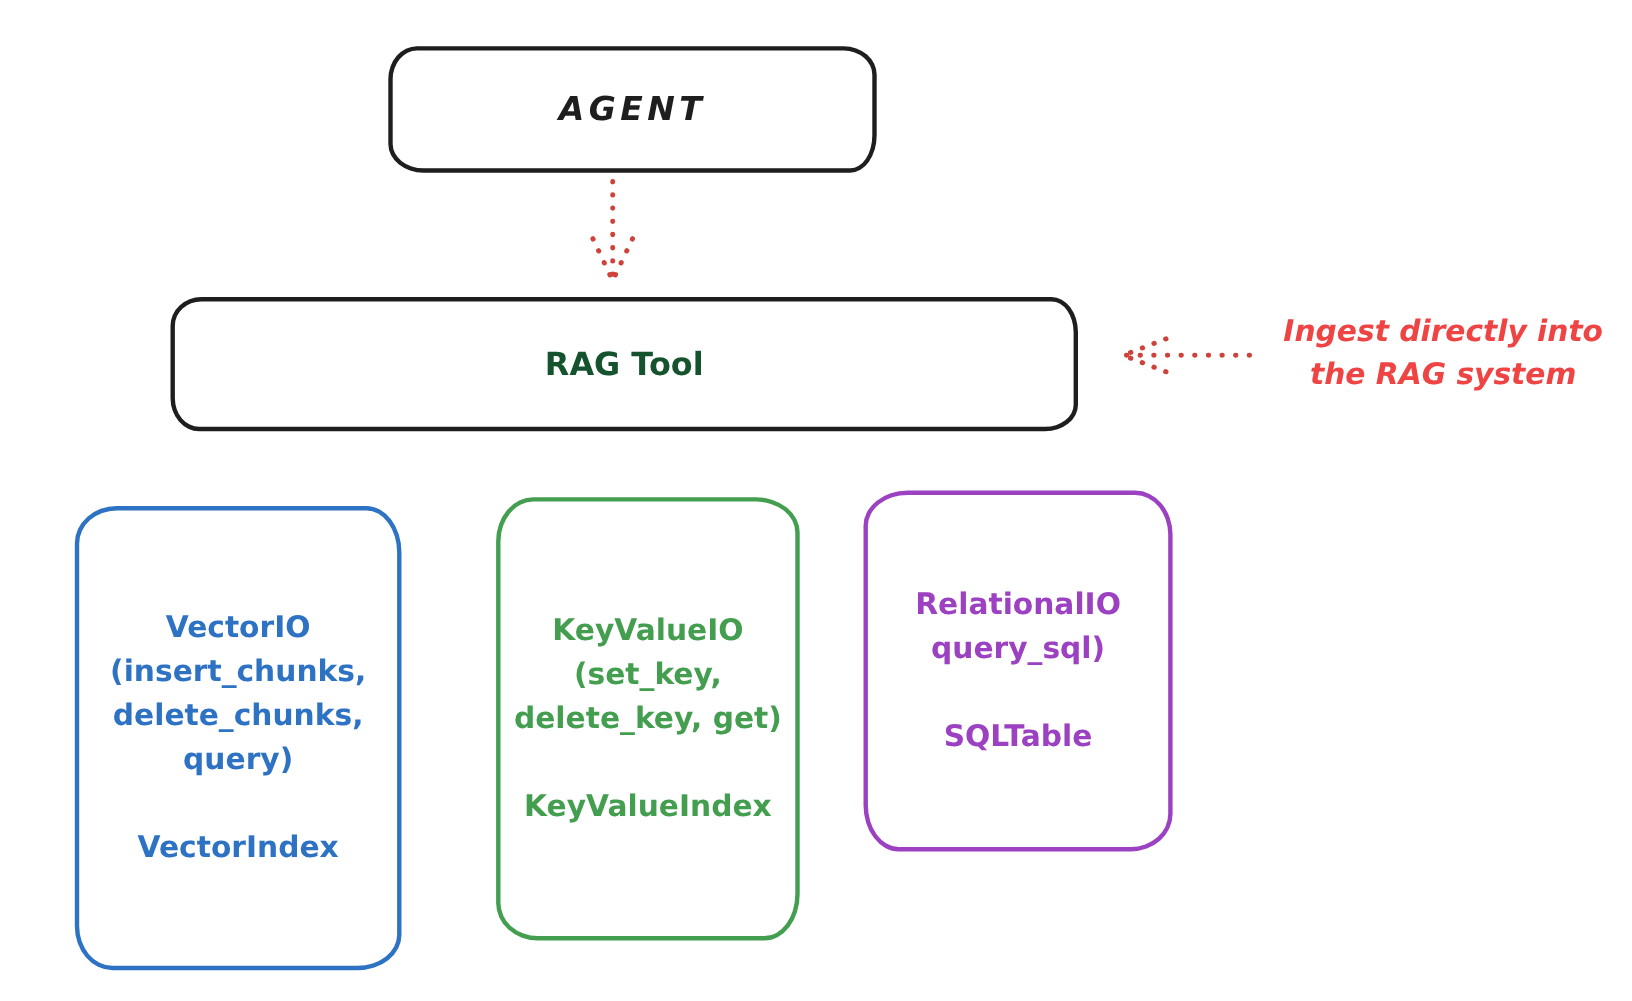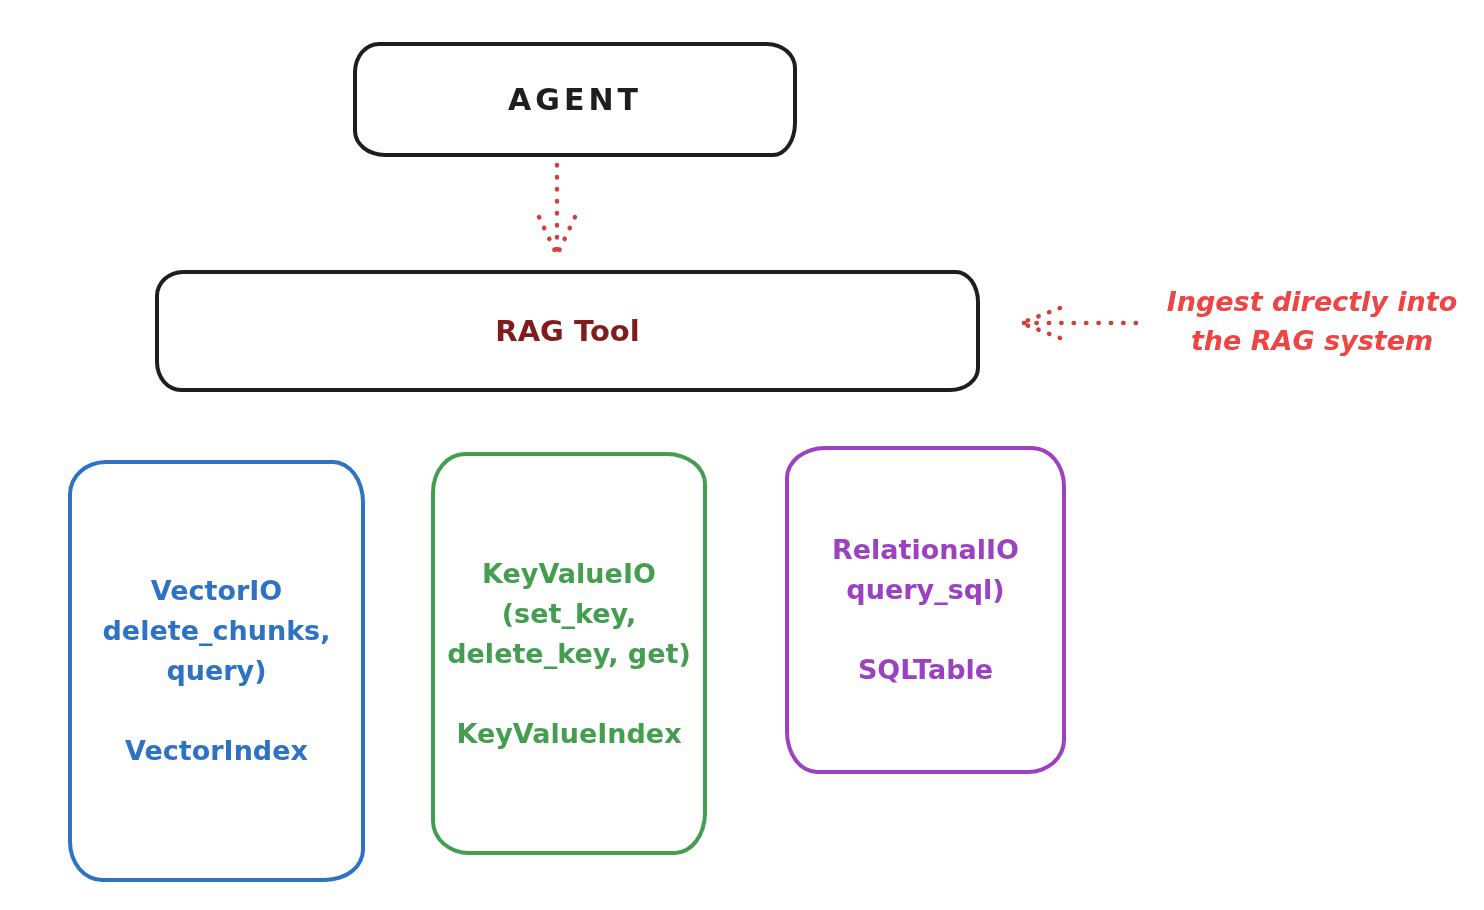--- a/index.html
+++ b/index.html
@@ -26,20 +26,21 @@
   }
   
   .agent-box {
     left: 353px; top: 42px;
     width: 444px; height: 115px;
     border-radius: 26px 30px 24px 32px / 30px 26px 34px 26px;
   }
   .agent-label {
     font-size: 30px;
     font-weight: 700;
+    font-style: italic;
     letter-spacing: 4px;
   }
   
   .rag-box {
     left: 155px; top: 270px;
     width: 825px; height: 122px;
     border-radius: 28px 24px 30px 26px / 26px 32px 24px 30px;
   }
   .rag-label {
     font-size: 29px;
@@ -99,45 +100,46 @@
 
   <svg class="arrow arrow-down" viewBox="0 0 60 104">
     <g fill="none" stroke-linecap="round" style="stroke: rgb(207, 66, 59);">
       <path d="M30 5 L30 90" stroke-width="4.5" stroke-dasharray="0.4 11.6"></path>
       <path d="M12 57 L29 93" stroke-width="4.5" stroke-dasharray="0.4 11.6"></path>
       <path d="M48 57 L31 93" stroke-width="4.5" stroke-dasharray="0.4 11.6"></path>
     </g>
   </svg>
 
   <div class="box rag-box" style="border-color: rgb(30, 30, 30);">
-    <span class="rag-label" style="color: #7f1d1d;">RAG Tool</span>
+    <span class="rag-label" style="color: #14532d;">RAG Tool</span>
   </div>
 
   <svg class="arrow arrow-left" viewBox="0 0 134 46">
     <g fill="none" stroke-linecap="round" style="stroke: rgb(207, 66, 59);">
       <path d="M128 23 L16 23" stroke-width="4.5" stroke-dasharray="0.4 12"></path>
       <path d="M52 8 L13 23" stroke-width="4.5" stroke-dasharray="0.4 11"></path>
       <path d="M52 38 L13 23" stroke-width="4.5" stroke-dasharray="0.4 11"></path>
     </g>
   </svg>
 
   <div class="annotation" style="color: #ef4444;">
     <div>Ingest directly into</div>
     <div>the RAG system</div>
   </div>
 
   <div class="box io-box io-blue" style="color: rgb(46, 114, 196); border-color: rgb(46, 114, 196);">
     <div class="line">VectorIO</div>
+    <div class="line">(insert_chunks,</div>
     <div class="line">delete_chunks,</div>
     <div class="line">query)</div>
     <div class="line spacer"></div>
     <div class="line">VectorIndex</div>
   </div>
 
-  <div class="box io-box io-green" style="color: rgb(68, 158, 79); border-color: rgb(68, 158, 79);">
+  <div class="box io-box io-green" style="color: rgb(68, 158, 79); border-color: rgb(68, 158, 79); margin-left: 20px;">
     <div class="line">KeyValueIO</div>
     <div class="line">(set_key,</div>
     <div class="line">delete_key, get)</div>
     <div class="line spacer"></div>
     <div class="line">KeyValueIndex</div>
   </div>
 
   <div class="box io-box io-purple" style="color: rgb(155, 65, 193); border-color: rgb(155, 65, 193);">
     <div class="line">RelationalIO</div>
     <div class="line">query_sql)</div>

